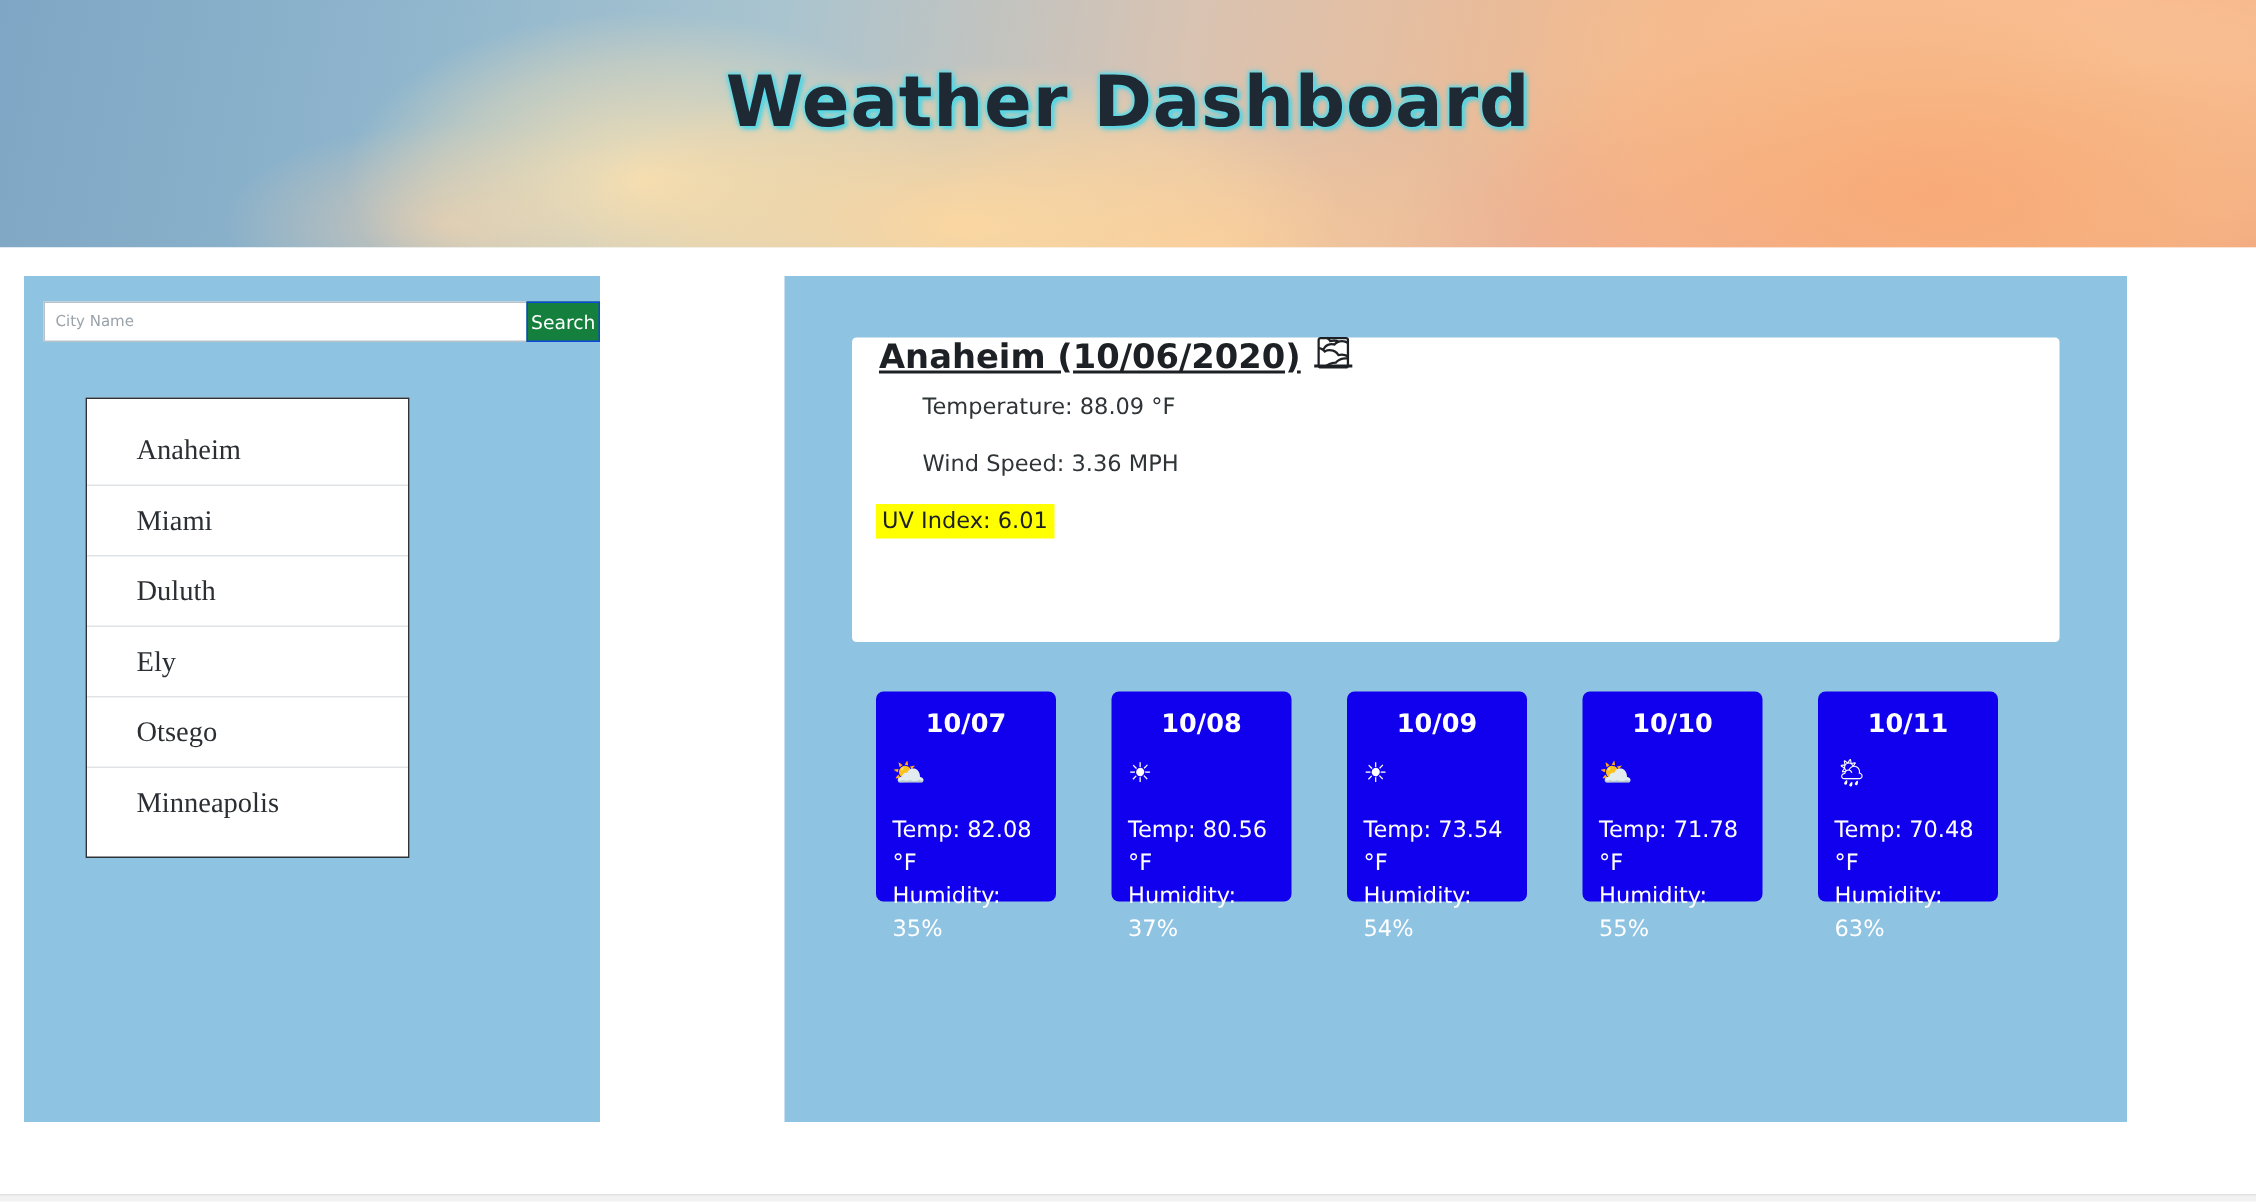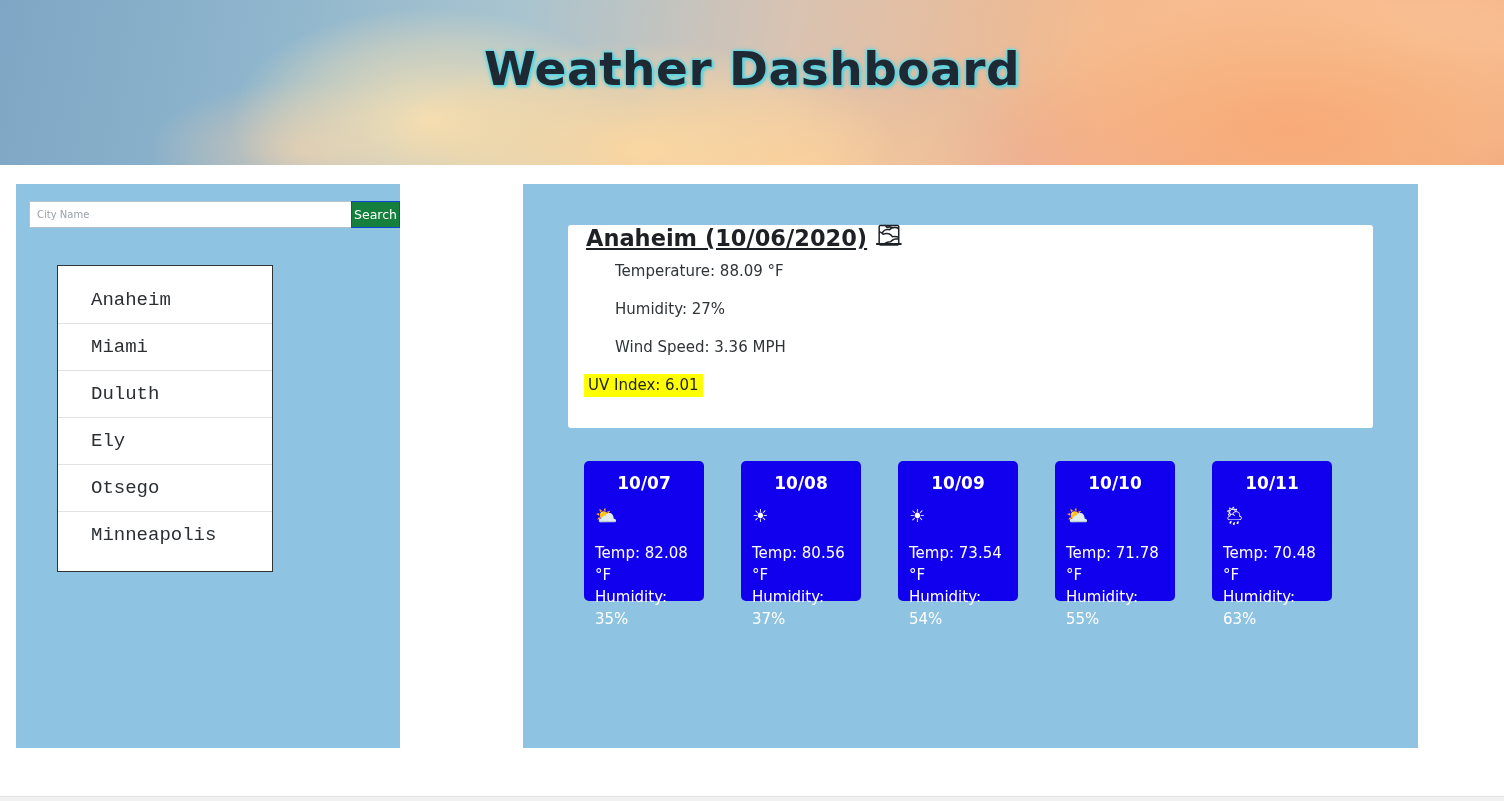--- a/index.html
+++ b/index.html
@@ -104,21 +104,21 @@
     border: 1px solid #2e3338;
     padding: 0;
     margin: 0;
     list-style: none;
   }
   .city-item {
     height: 47px;
     line-height: 47px;
     padding-left: 33px;
     font-size: 19px;
-    font-family: Liberation Mono, monospace;
+    font-family: Liberation Serif, serif;
     color: #2b2f33;
     border-bottom: 1px solid #dfe3e6;
     cursor: pointer;
   }
   .city-item:first-child { margin-top: 11px; }
   .city-item:last-child { border-bottom: none; margin-bottom: 12px; }
 
   
   .main-panel {
     position: absolute;
@@ -245,21 +245,20 @@
 
   <div class="main-panel">
 
     <div class="current-card">
       <h2 class="current-title">
         <span>Anaheim (10/06/2020)</span>
         <span class="wx-glyph">🌫</span>
       </h2>
       <div class="current-lines">
         <div class="current-line">Temperature: 88.09 °F</div>
-        <div class="current-line">Humidity: 27%</div>
         <div class="current-line">Wind Speed: 3.36 MPH</div>
       </div>
       <div class="uv-line">
         <span class="uv-value">UV Index: 6.01</span>
       </div>
     </div>
 
     <div class="forecast-row">
 
       <div class="fc-card">

